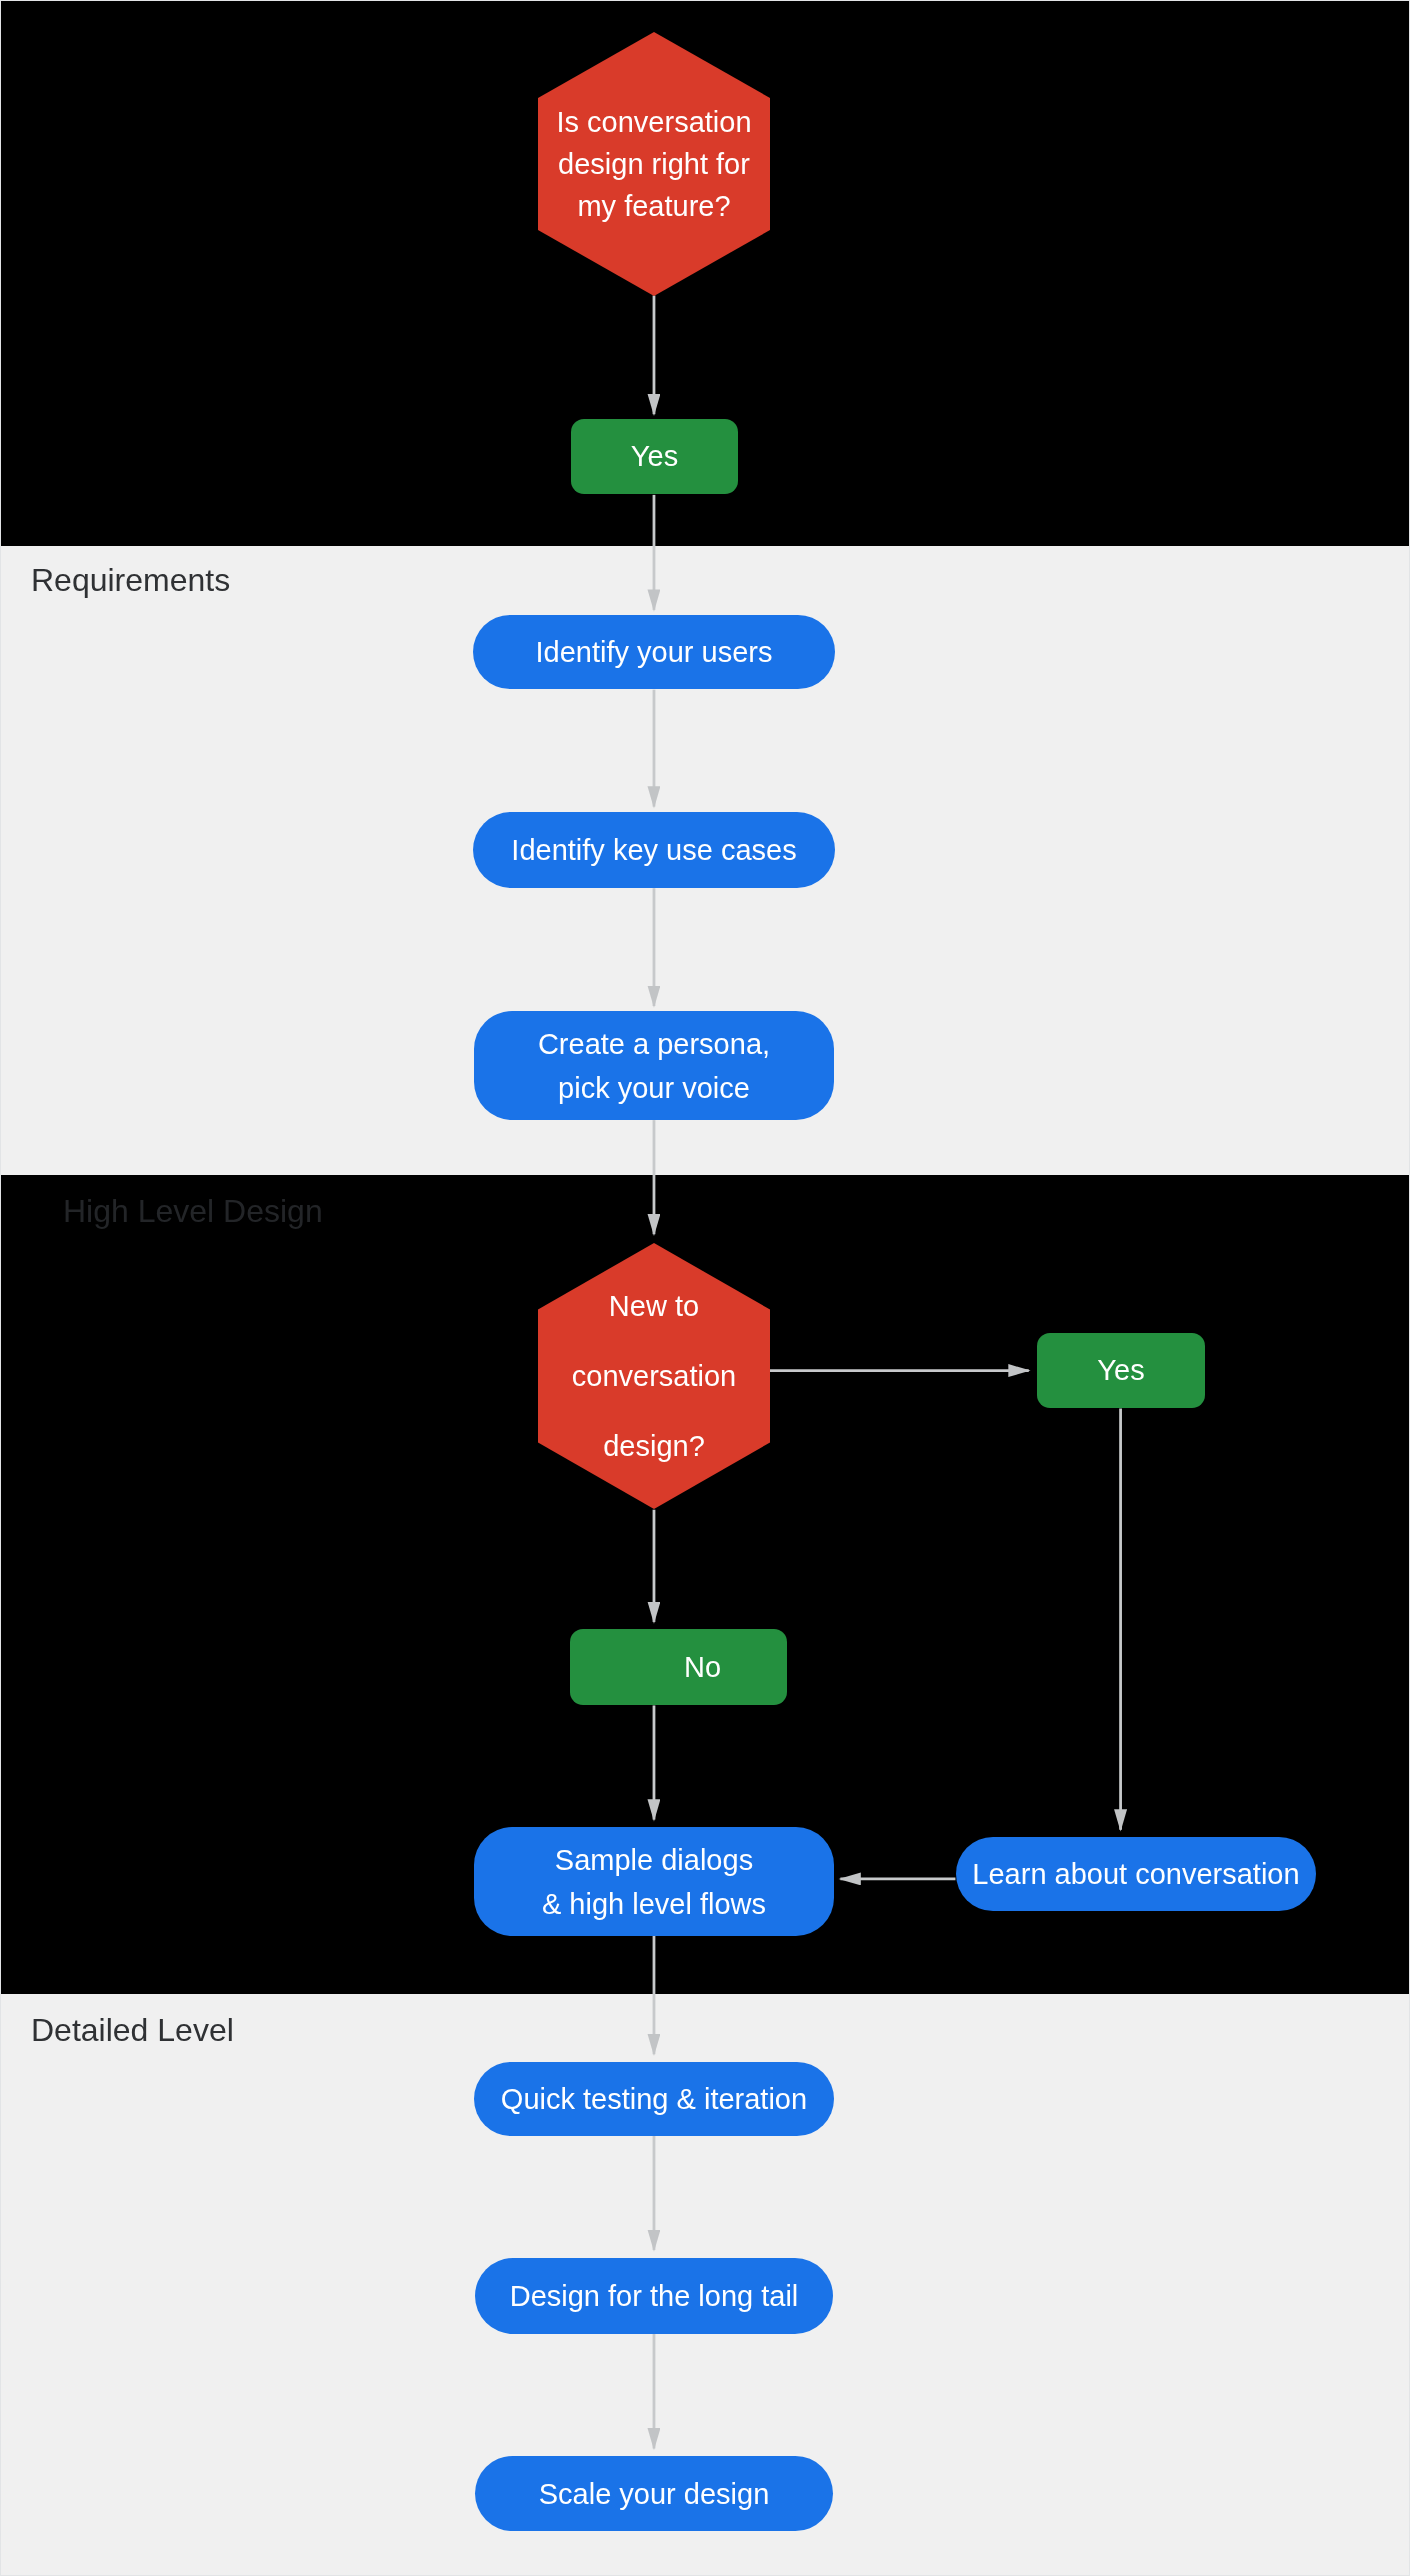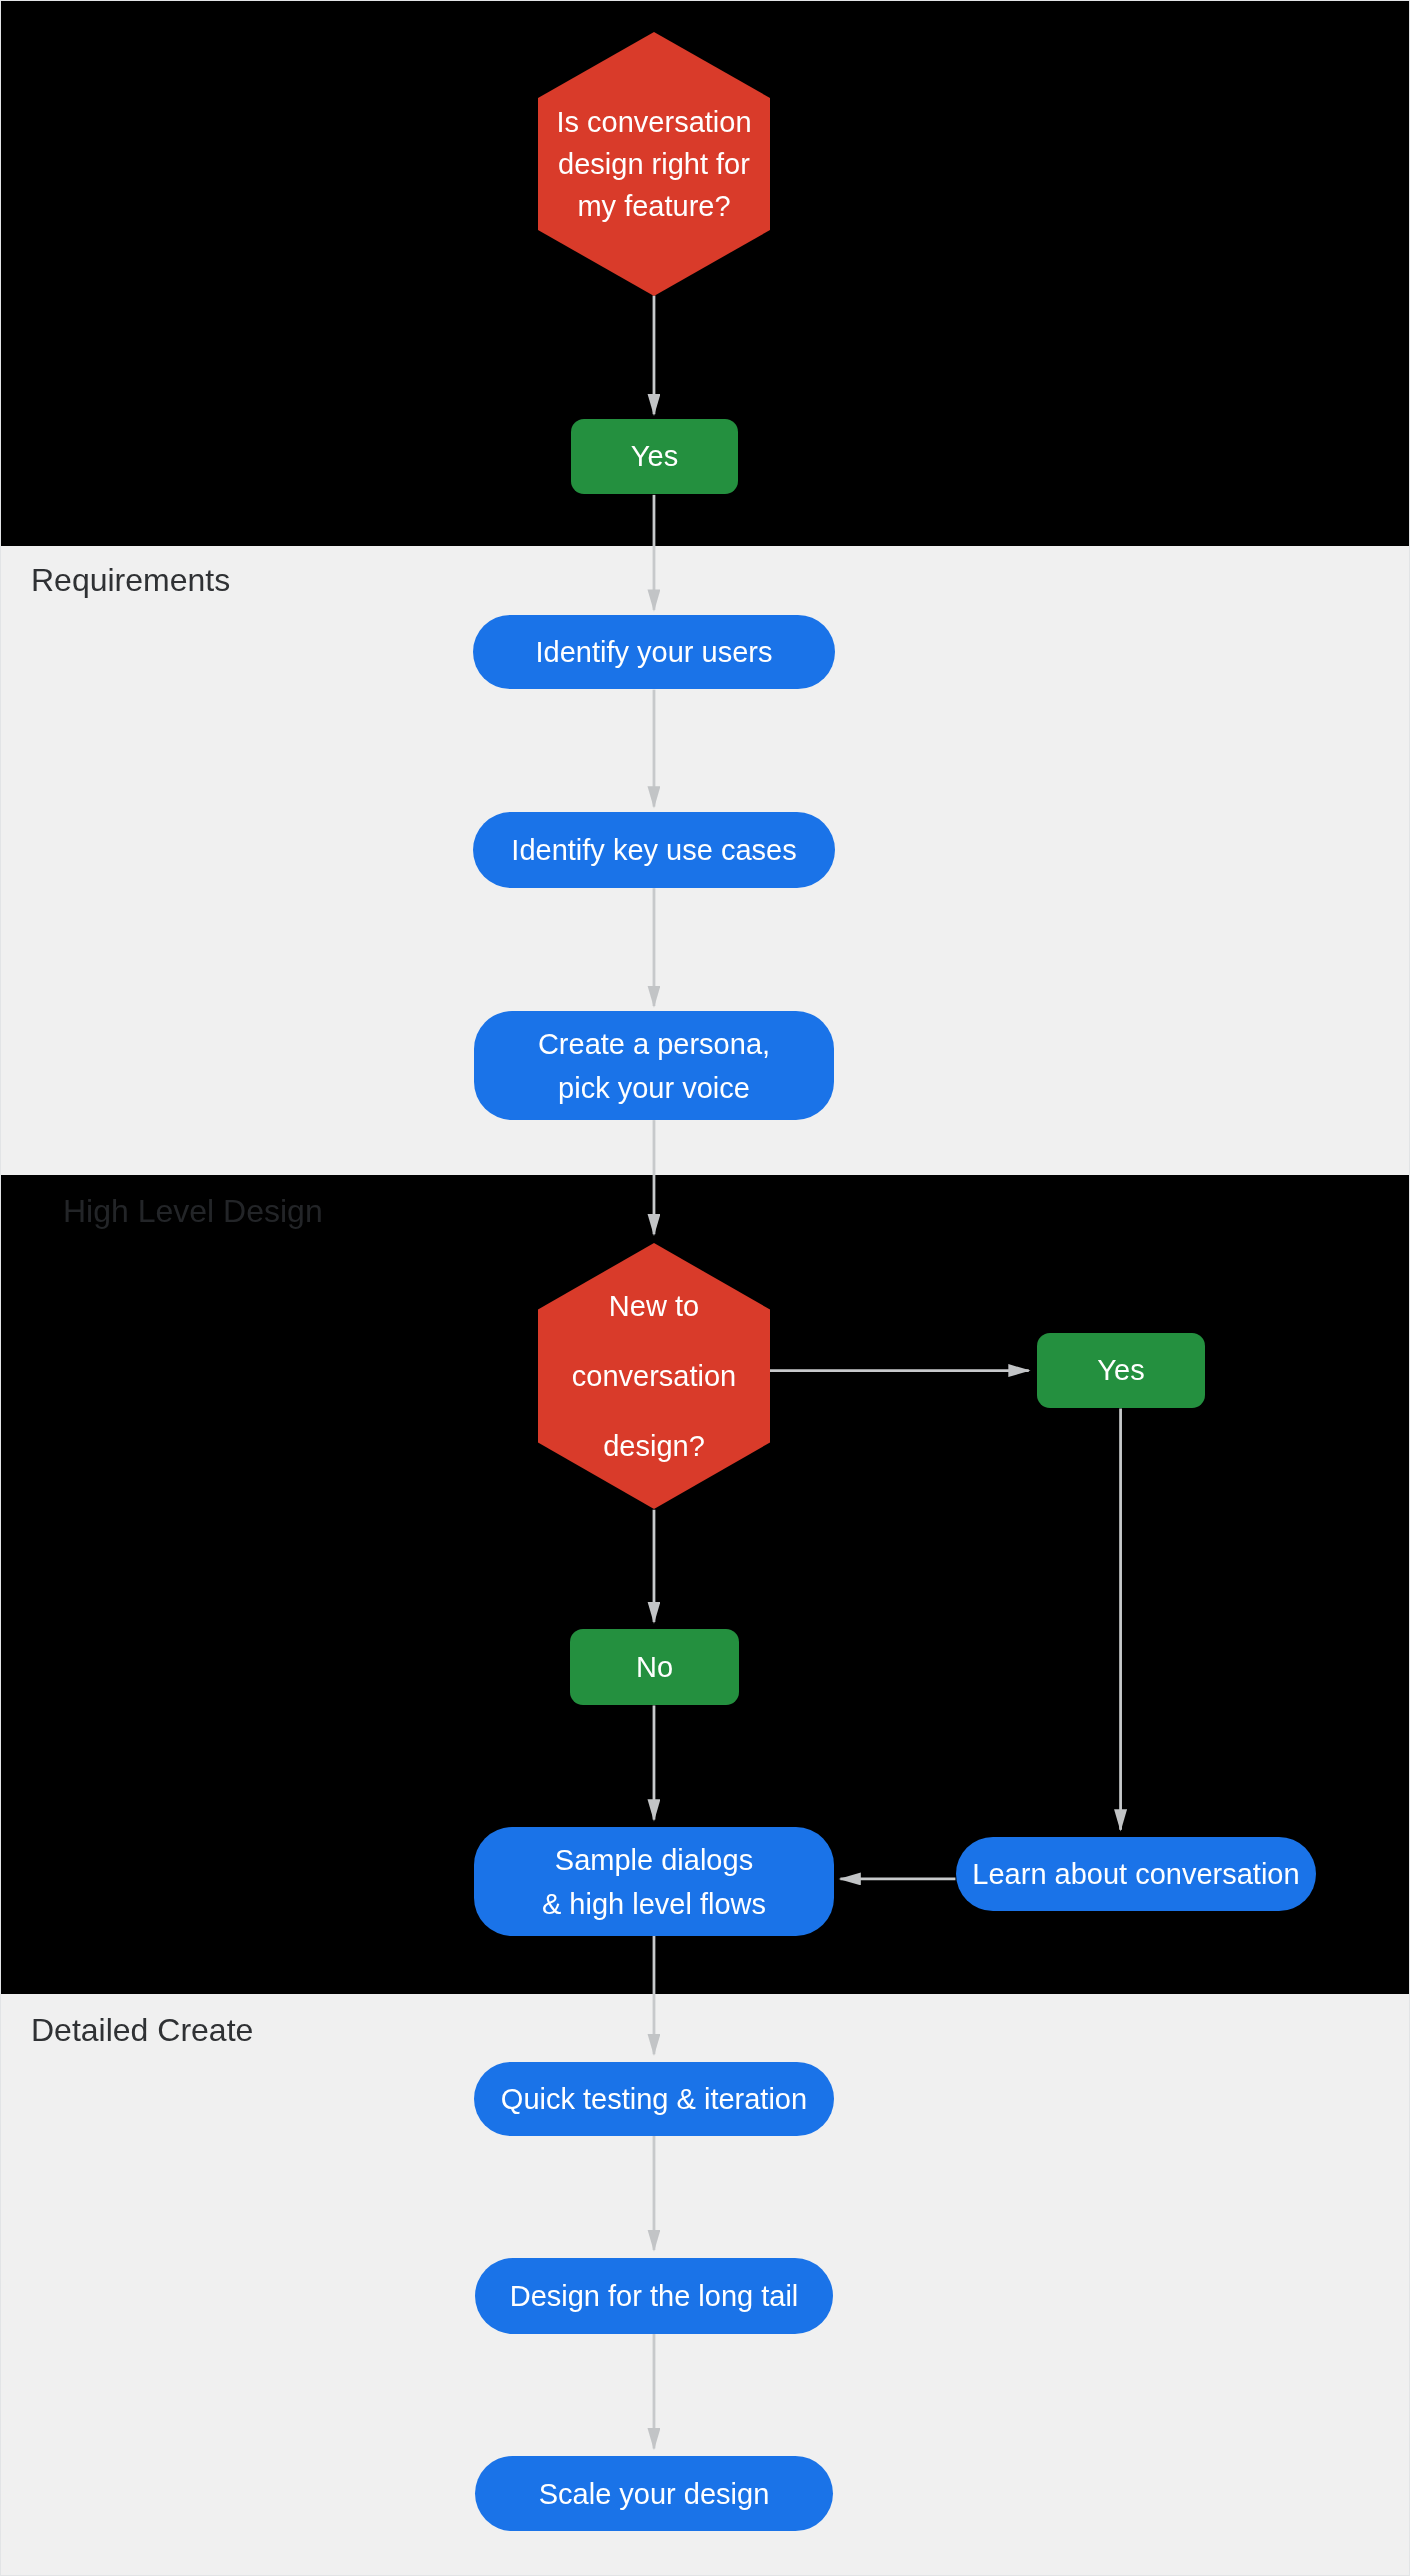--- a/index.html
+++ b/index.html
@@ -44,21 +44,21 @@
     line-height:42px;
   }
 
   #node-decision-feature{left:538px;top:32px;width:232px;height:264px;}
   #node-yes-start{left:571px;top:419px;width:167px;height:75px;}
   #node-identify-users{left:473px;top:615px;width:362px;height:74px;}
   #node-identify-use-cases{left:473px;top:812px;width:362px;height:76px;}
   #node-create-persona{left:474px;top:1011px;width:360px;height:109px;}
   #node-decision-new{left:538px;top:1243px;width:232px;height:266px;gap:28px;}
   #node-yes-new{left:1037px;top:1333px;width:168px;height:75px;}
-  #node-no-new{left:570px;top:1629px;width:169px;height:76px;}
+  #node-no-new{left:570px;top:1629px;width:169px;height:76px;padding-left:48px;}
   #node-sample-dialogs{left:474px;top:1827px;width:360px;height:109px;}
   #node-learn-conversation{left:956px;top:1837px;width:360px;height:74px;}
   #node-quick-testing{left:474px;top:2062px;width:360px;height:74px;}
   #node-design-long-tail{left:475px;top:2258px;width:358px;height:76px;}
   #node-scale-design{left:475px;top:2456px;width:358px;height:75px;}
 
   #frame{
     position:absolute;inset:0;box-sizing:border-box;
     border:1.9px solid #E2E4E6;pointer-events:none;
   }
@@ -68,21 +68,21 @@
 
 <div id="canvas">
 
   <div class="band" id="band-start"></div>
   <div class="band" id="band-requirements"></div>
   <div class="band" id="band-hld"></div>
   <div class="band" id="band-dd"></div>
 
   <div class="section-label on-light" id="label-requirements">Requirements</div>
   <div class="section-label on-dark" id="label-hld">High Level Design</div>
-  <div class="section-label on-light" id="label-dd">Detailed Create</div>
+  <div class="section-label on-light" id="label-dd">Detailed Level</div>
 
   <svg id="arrows" width="1410" height="2576" viewBox="0 0 1520 2776">
     <defs>
       <marker id="ah" markerUnits="userSpaceOnUse" markerWidth="26" markerHeight="16" refX="22" refY="7" orient="auto">
         <path d="M0,0 L24,7 L0,14 Z" fill="#C2C4C6"></path>
       </marker>
     </defs>
     <g stroke="#C7C9CB" stroke-width="3" fill="none">
       <path d="M705,318 V446" marker-end="url(#ah)"></path>
       <path d="M705,533 V657" marker-end="url(#ah)"></path>

